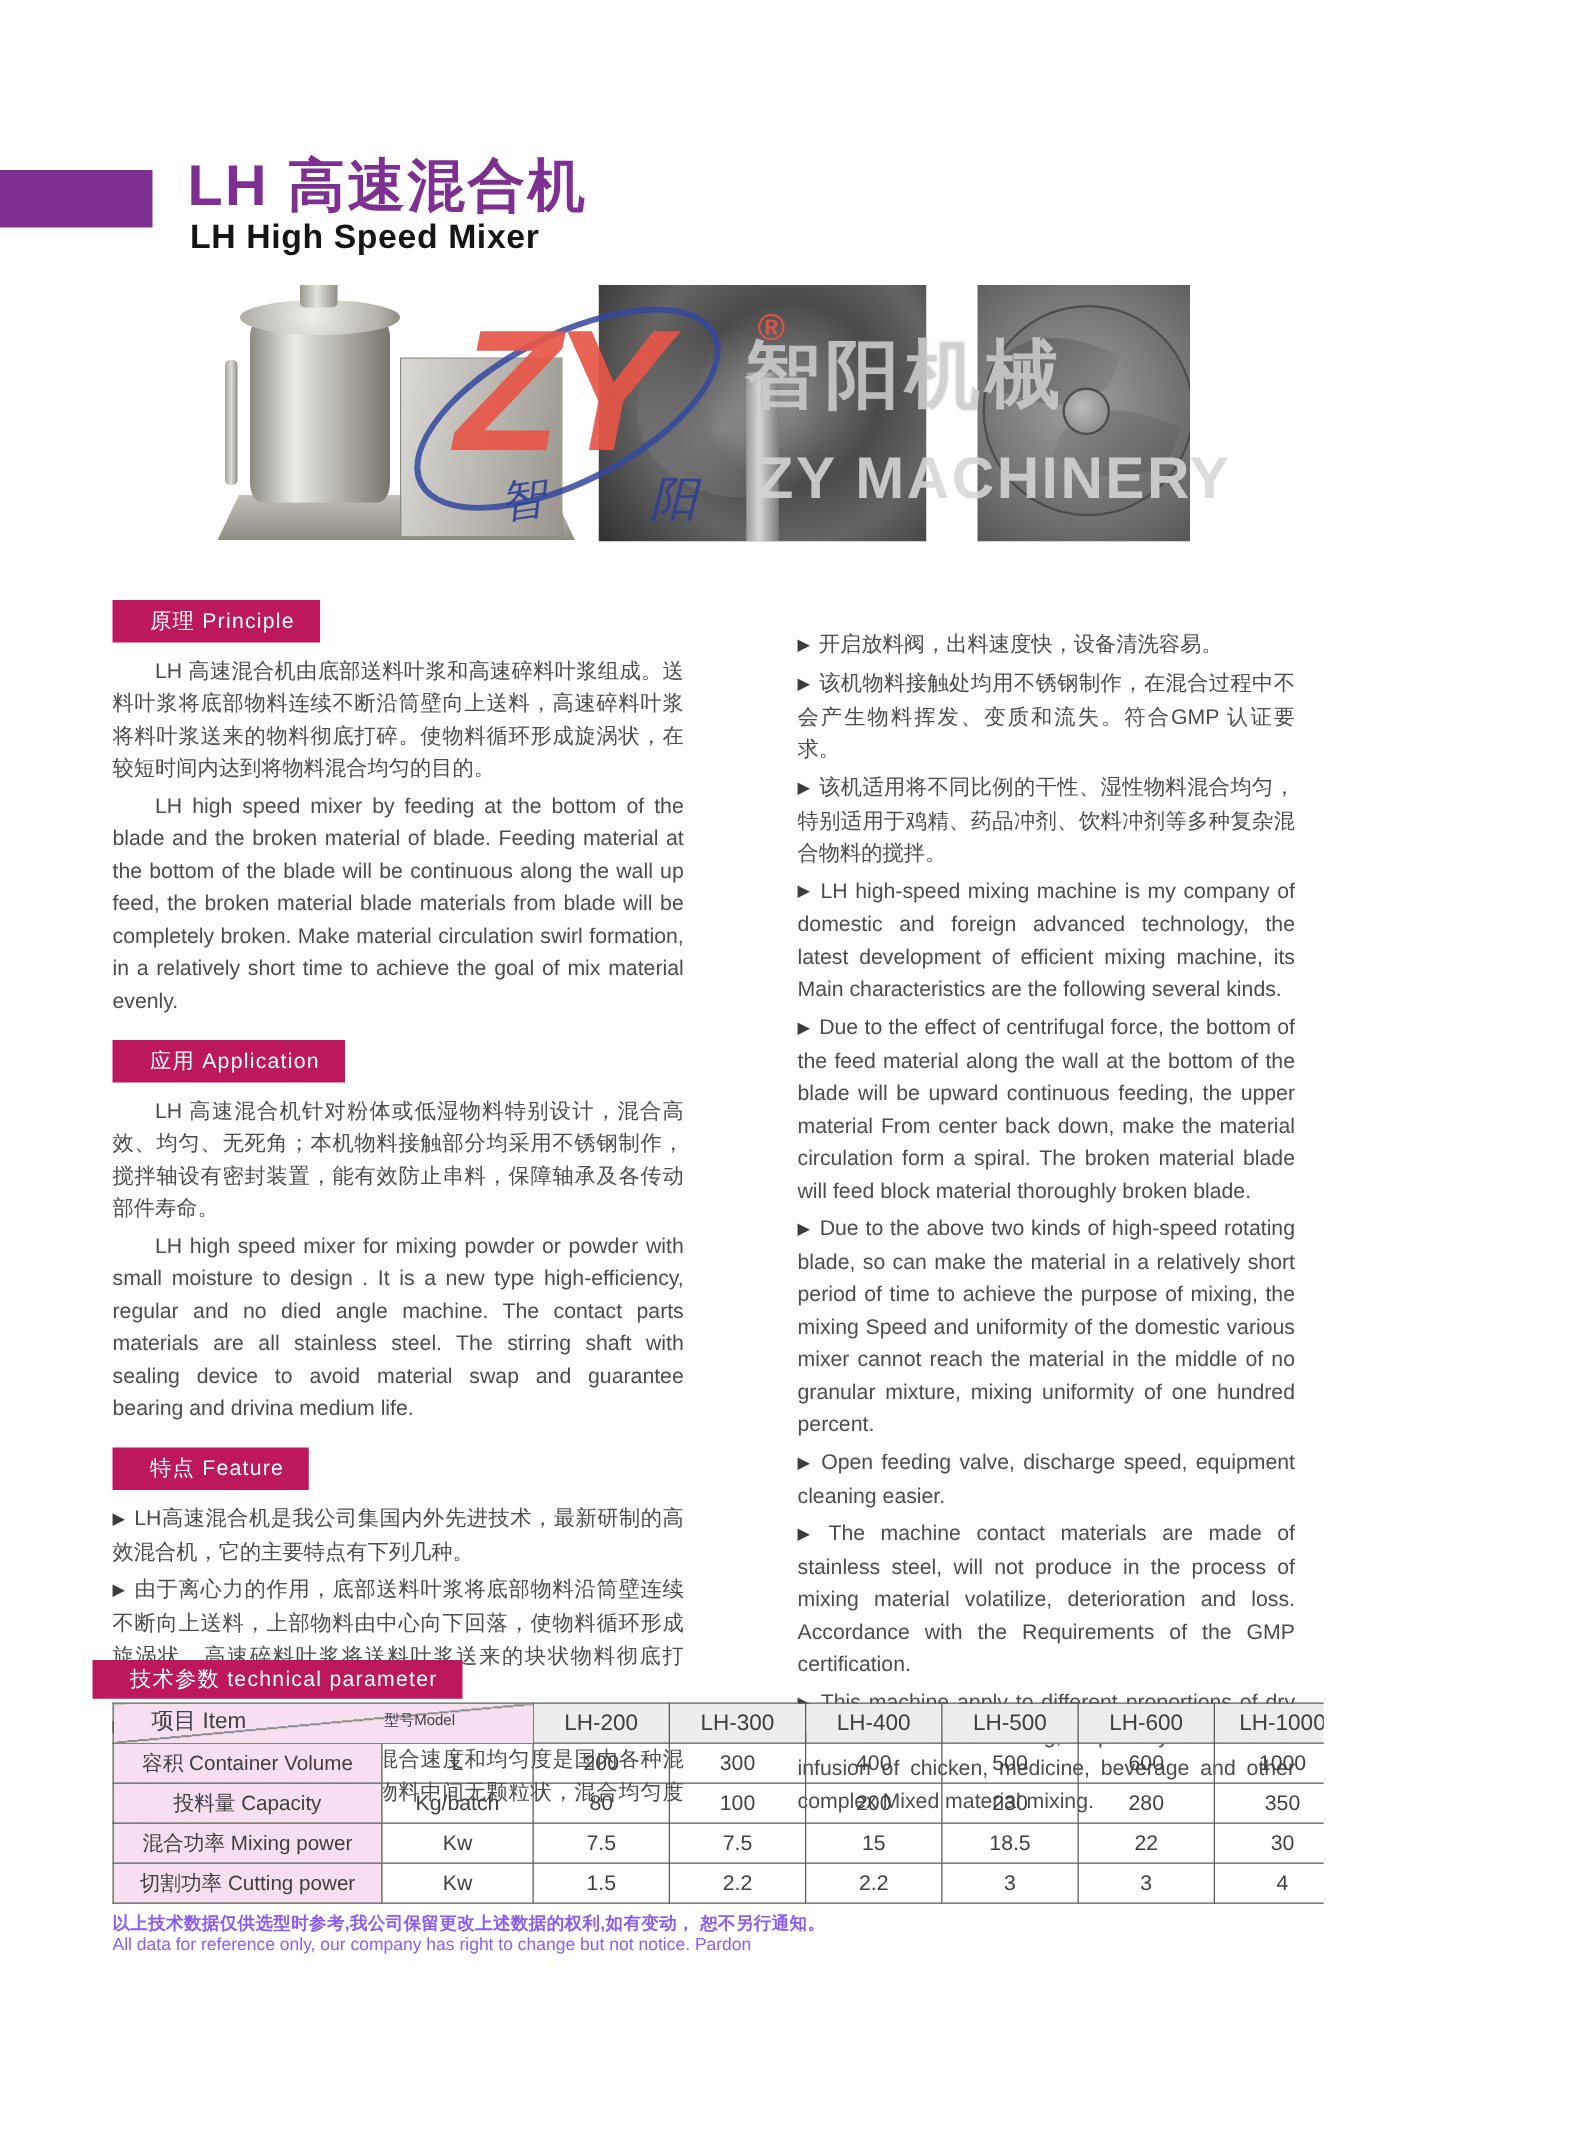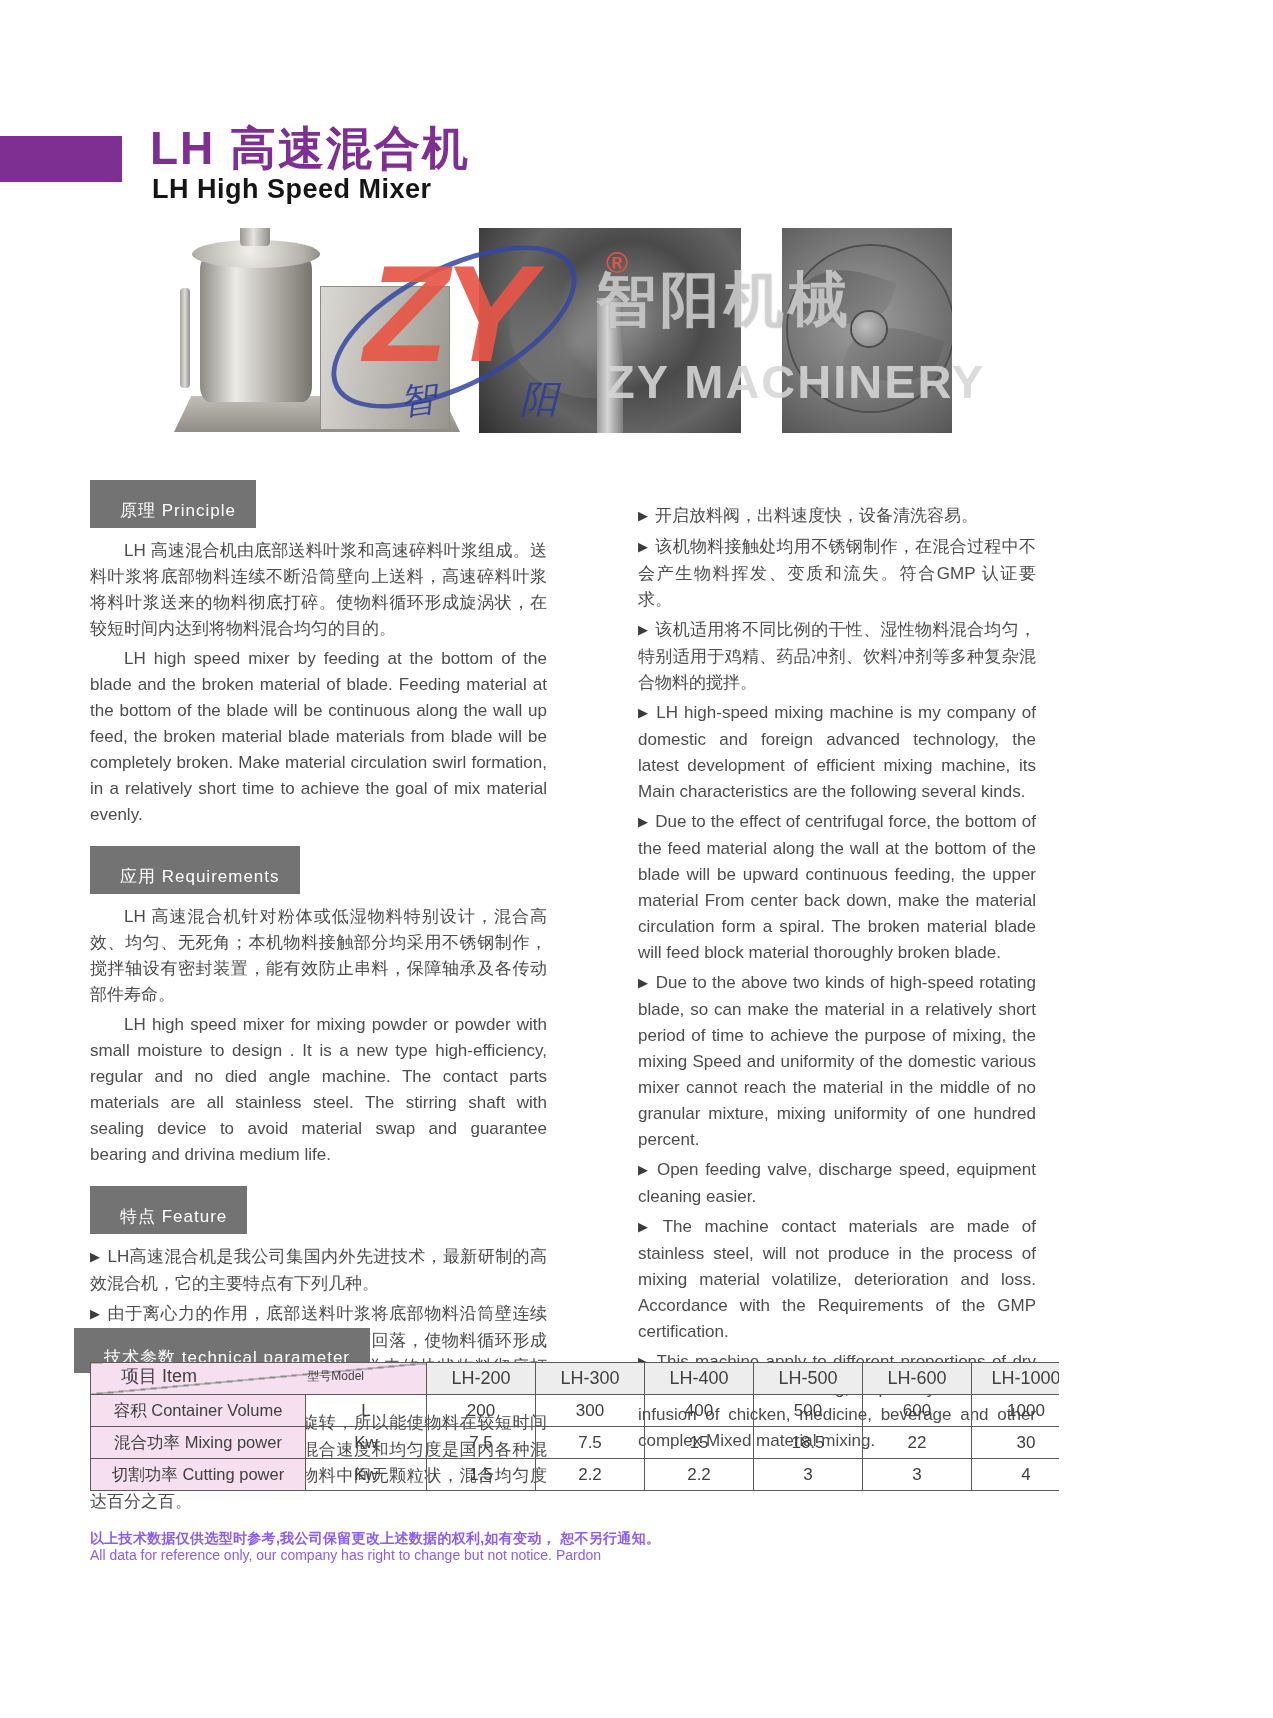--- a/index.html
+++ b/index.html
@@ -48,22 +48,22 @@
            color:rgba(230,86,70,.92);letter-spacing:-6px;line-height:1.3;}
   .wm-reg{position:absolute;left:438px;top:18px;font-size:30px;color:rgba(230,86,70,.92);font-weight:bold;}
   .wm-brand-zh{position:absolute;left:428px;top:32px;font-size:60px;font-weight:bold;color:rgba(210,210,210,.82);
                letter-spacing:4px;white-space:nowrap;text-shadow:0 0 2px rgba(120,120,120,.4);}
   .wm-brand-en{position:absolute;left:438px;top:126px;font-size:47px;font-weight:bold;color:rgba(214,214,214,.88);
                letter-spacing:2px;white-space:nowrap;}
   .wm-seal-1{position:absolute;left:232px;top:148px;font-size:36px;font-style:italic;color:rgba(44,62,150,.9);transform:rotate(-8deg);}
   .wm-seal-2{position:absolute;left:352px;top:146px;font-size:38px;font-style:italic;color:rgba(44,62,150,.9);}
 
   
-  .sec-head{display:inline-block;background:#737373;color:#ffffff;font-size:17px;
-            padding:18px 20px 4px 30px;margin:0 0 10px 0;letter-spacing:1px;white-space:nowrap;}
+  .sec-head{display:inline-block;background:#be185d;color:#ffffff;font-size:17px;
+            padding:4px 20px 4px 30px;margin:0 0 10px 0;letter-spacing:1px;white-space:nowrap;}
   .col{position:absolute;text-align:justify;font-size:17px;line-height:26px;}
   .col-left{left:90px;top:480px;width:457px;}
   .col-right{left:638px;top:486px;width:398px;margin-top:17px;}
   .col p{margin:0 0 4px 0;}
   .para-indent{text-indent:2em;}
   .bullet{text-indent:0;}
   .bm{color:#3c3c3c;font-size:13px;margin-right:7px;position:relative;top:-1px;}
   .gap-above{margin-top:14px !important;}
 
   
@@ -118,21 +118,21 @@
     <div class="wm-brand-en">ZY MACHINERY</div>
     <div class="wm-seal-1">智</div>
     <div class="wm-seal-2">阳</div>
   </div>
 
   <div class="col col-left">
     <div class="sec-head">原理 Principle</div>
     <p class="para-indent">LH 高速混合机由底部送料叶浆和高速碎料叶浆组成。送料叶浆将底部物料连续不断沿筒壁向上送料，高速碎料叶浆将料叶浆送来的物料彻底打碎。使物料循环形成旋涡状，在较短时间内达到将物料混合均匀的目的。</p>
     <p class="para-indent">LH high speed mixer by feeding at the bottom of the blade and the broken material of blade. Feeding material at the bottom of the blade will be continuous along the wall up feed, the broken material blade materials from blade will be completely broken. Make material circulation swirl formation, in a relatively short time to achieve the goal of mix material evenly.</p>
 
-    <div class="sec-head gap-above">应用 Requirements</div>
+    <div class="sec-head gap-above">应用 Application</div>
     <p class="para-indent">LH 高速混合机针对粉体或低湿物料特别设计，混合高效、均匀、无死角；本机物料接触部分均采用不锈钢制作，搅拌轴设有密封装置，能有效防止串料，保障轴承及各传动部件寿命。</p>
     <p class="para-indent">LH high speed mixer for mixing powder or powder with small moisture to design . It is a new type high-efficiency, regular and no died angle machine. The contact parts materials are all stainless steel. The stirring shaft with sealing device to avoid material swap and guarantee bearing and drivina medium life.</p>
 
     <div class="sec-head gap-above">特点 Feature</div>
     <p class="bullet"><span class="bm">▶</span><span>LH高速混合机是我公司集国内外先进技术，最新研制的高效混合机，它的主要特点有下列几种。</span></p>
     <p class="bullet"><span class="bm">▶</span><span>由于离心力的作用，底部送料叶浆将底部物料沿筒壁连续不断向上送料，上部物料由中心向下回落，使物料循环形成旋涡状，高速碎料叶浆将送料叶浆送来的块状物料彻底打碎。</span></p>
     <p class="bullet"><span class="bm">▶</span><span>由于上述二种叶浆的高速旋转，所以能使物料在较短时间内达到混合均匀的目的，其混合速度和均匀度是国内各种混合机无法达到的，混合后的物料中间无颗粒状，混合均匀度达百分之百。</span></p>
   </div>
 
   <div class="col col-right">
@@ -179,20 +179,30 @@
         <td class="rowlabel">容积 Container Volume</td>
         <td>L</td>
         <td>200</td>
         <td>300</td>
         <td>400</td>
         <td>500</td>
         <td>600</td>
         <td>1000</td>
       </tr>
       <tr>
+        <td class="rowlabel">投料量 Capacity</td>
+        <td>Kg/batch</td>
+        <td>80</td>
+        <td>100</td>
+        <td>200</td>
+        <td>230</td>
+        <td>280</td>
+        <td>350</td>
+      </tr>
+      <tr>
         <td class="rowlabel">混合功率 Mixing power</td>
         <td>Kw</td>
         <td>7.5</td>
         <td>7.5</td>
         <td>15</td>
         <td>18.5</td>
         <td>22</td>
         <td>30</td>
       </tr>
       <tr>

